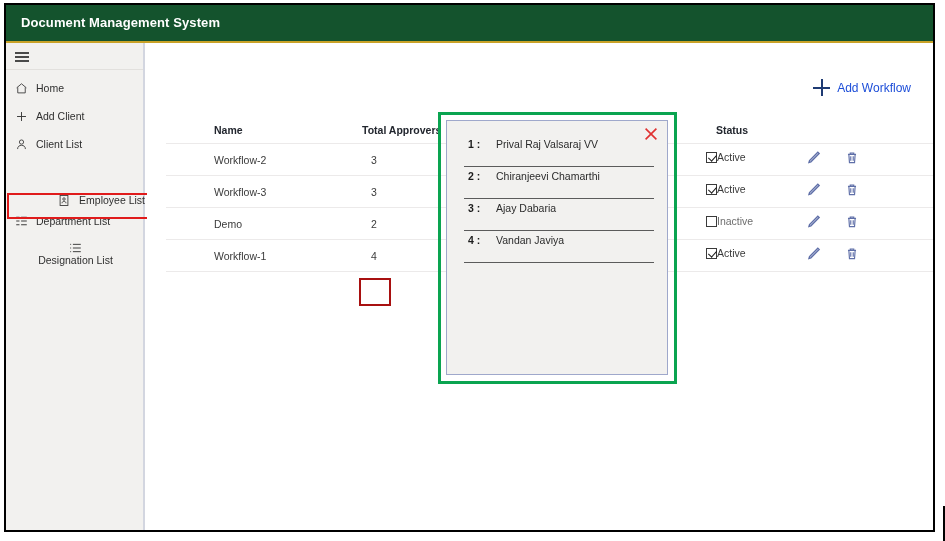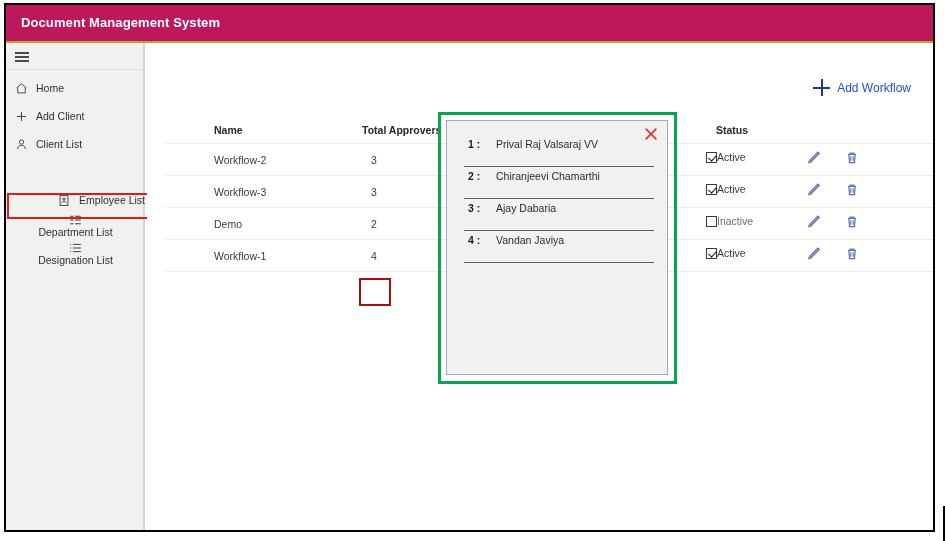--- a/index.html
+++ b/index.html
@@ -36,21 +36,21 @@
     height: 35px;
     background: #000000;
   }
 
   
   #app-bar {
     position: absolute;
     left: 0; top: 0;
     width: 100%;
     height: 36px;
-    background: #be185d;
+    background: #14532d;
     box-sizing: border-box;
     padding-left: 24px;
   }
   #app-title {
     position: absolute;
     left: 15px;
     top: 10px;
     color: #ffffff;
     font-size: 13px;
     font-weight: bold;
@@ -382,21 +382,21 @@
       <span class="s-icon">
         <svg width="12" height="13" viewBox="0 0 14 16" fill="none" stroke="#3c3c3c" stroke-width="1.1">
           <rect x="2.2" y="1.8" width="9.6" height="12.4"></rect>
           <circle cx="7" cy="6.2" r="1.5"></circle>
             <path d="M4.6 11.4 C4.6 9.8 5.7 9.1 7 9.1 C8.3 9.1 9.4 9.8 9.4 11.4"></path>
         </svg>
       </span>
       <span class="s-label">Employee List</span>
     </div>
 
-    <div class="side-item" style="top:171px;flex-direction:column;">
+    <div class="side-item" style="top:164px;">
       <span class="s-icon">
         <svg width="13" height="12" viewBox="0 0 16 14" stroke="#3c3c3c" stroke-width="1.3">
           <path d="M1.5 2.5 H5.5 M1.5 7 H5.5 M1.5 11.5 H5.5"></path>
           <path d="M7.5 2.5 H14.5 M7.5 7 H14.5 M7.5 11.5 H14.5"></path>
         </svg>
       </span>
       <span class="s-label">Department List</span>
     </div>
 
     <div class="side-item" style="top:199px;flex-direction:column;">

